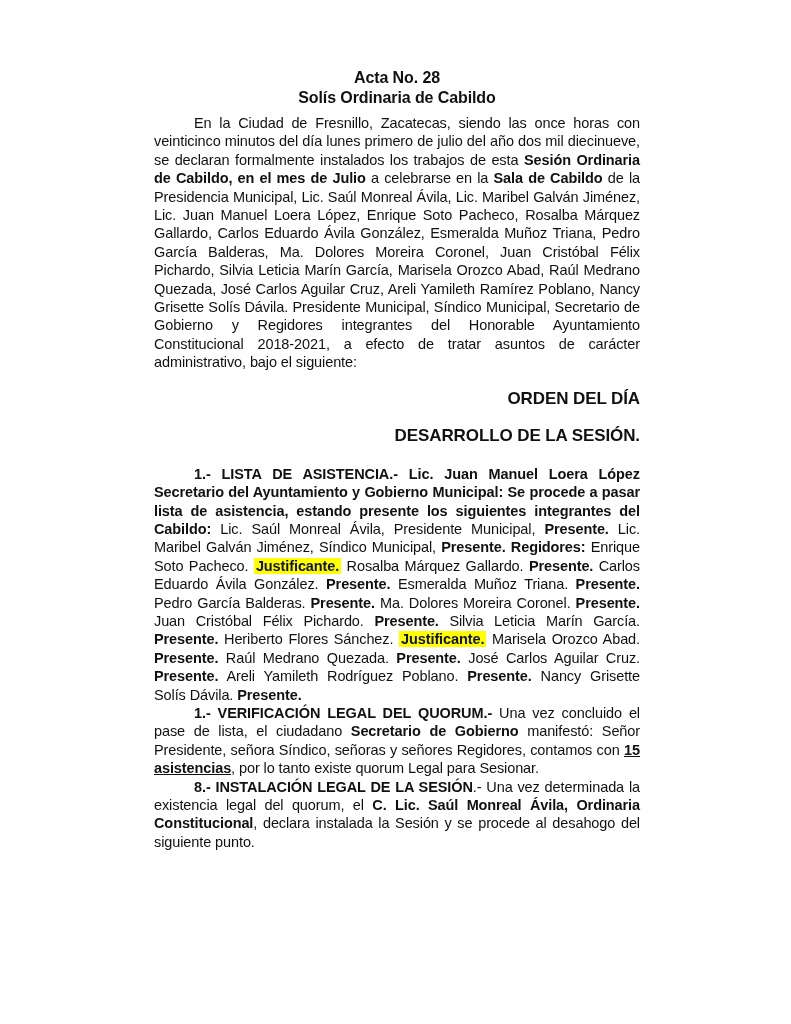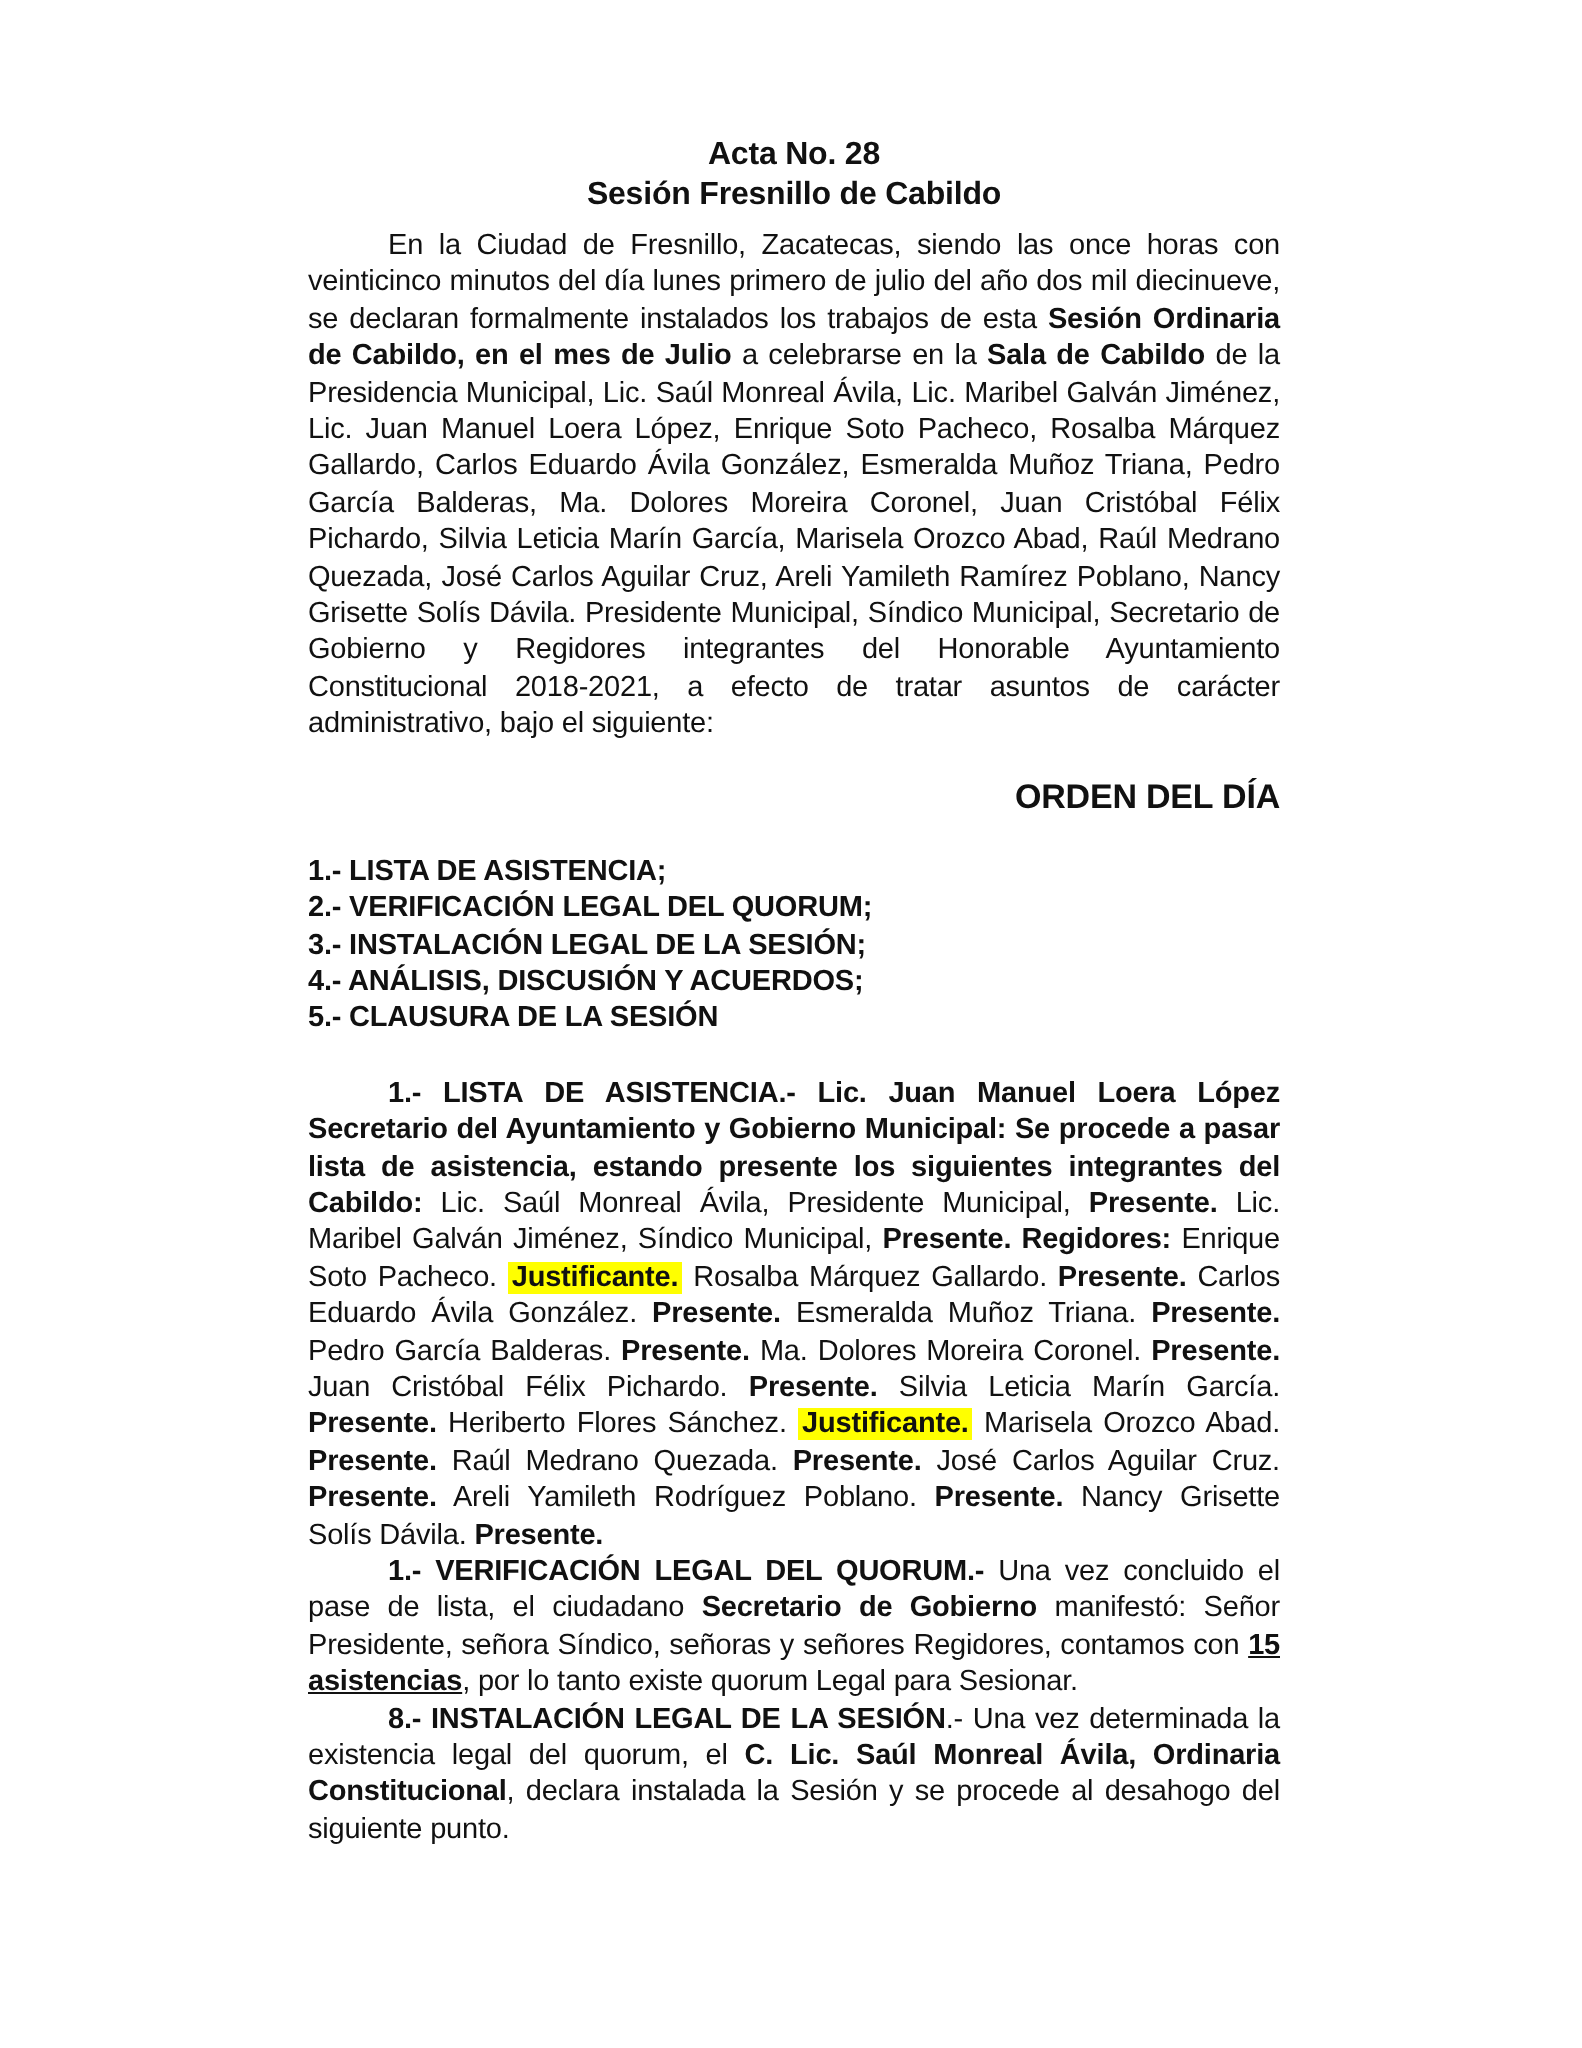--- a/index.html
+++ b/index.html
@@ -58,35 +58,29 @@
     padding: 0 2px;
   }
 </style>
 </head>
 <body>
 
 <div class="page" style="--hl: #ffff00; --page-bg: #ffffff; --ink: #111111;">
 
   <div class="title-block">
     <div>Acta No. 28</div>
-    <div>Sesión Fresnillo de Cabildo</div>
+    <div>Solís Ordinaria de Cabildo</div>
   </div>
 
   <p class="intro"><span>En la Ciudad de Fresnillo, Zacatecas, siendo las once horas con veinticinco minutos del día lunes primero de julio del año dos mil diecinueve, se declaran formalmente instalados los trabajos de esta </span><span class="b">Sesión Ordinaria de Cabildo, en el mes de Julio</span><span> a celebrarse en la </span><span class="b">Sala de Cabildo</span><span> de la Presidencia Municipal, Lic. Saúl Monreal Ávila, Lic. Maribel Galván Jiménez, Lic. Juan Manuel Loera López, Enrique Soto Pacheco, Rosalba Márquez Gallardo, Carlos Eduardo Ávila González, Esmeralda Muñoz Triana, Pedro García Balderas, Ma. Dolores Moreira Coronel, Juan Cristóbal Félix Pichardo, Silvia Leticia Marín García, Marisela Orozco Abad, Raúl Medrano Quezada, José Carlos Aguilar Cruz, Areli Yamileth Ramírez Poblano, Nancy Grisette Solís Dávila. Presidente Municipal, Síndico Municipal, Secretario de Gobierno y Regidores integrantes del Honorable Ayuntamiento Constitucional 2018-2021, a efecto de tratar asuntos de carácter administrativo,  bajo el siguiente:</span></p>
 
   <div class="section-heading orden-heading">ORDEN DEL DÍA</div>
 
-  <div class="orden-list">
-    <div>1.- LISTA DE ASISTENCIA;</div>
-    <div>2.- VERIFICACIÓN LEGAL DEL QUORUM;</div>
-    <div>3.- INSTALACIÓN LEGAL DE LA SESIÓN;</div>
-    <div>4.- ANÁLISIS, DISCUSIÓN Y ACUERDOS;</div>
-    <div>5.- CLAUSURA DE LA SESIÓN</div>
-  </div>
 
+  <div class="section-heading desarrollo-heading">DESARROLLO DE LA SESIÓN.</div>
 
   <div class="body-paragraphs">
     <p class="para"><span class="b">1.- LISTA DE ASISTENCIA.- Lic. Juan Manuel Loera López Secretario del Ayuntamiento y Gobierno Municipal: Se procede a pasar lista de asistencia, estando presente los siguientes integrantes del Cabildo: </span><span>Lic. Saúl Monreal Ávila, Presidente Municipal, </span><span class="b">Presente.</span><span> Lic. Maribel Galván Jiménez, Síndico Municipal, </span><span class="b">Presente. Regidores:</span><span> Enrique Soto Pacheco. </span><span class="b hl">Justificante.</span><span> Rosalba Márquez Gallardo. </span><span class="b">Presente.</span><span> Carlos Eduardo Ávila González. </span><span class="b">Presente.</span><span> Esmeralda Muñoz Triana. </span><span class="b">Presente.</span><span> Pedro García Balderas. </span><span class="b">Presente.</span><span> Ma. Dolores Moreira Coronel. </span><span class="b">Presente.</span><span> Juan Cristóbal Félix Pichardo. </span><span class="b">Presente.</span><span> Silvia Leticia Marín García. </span><span class="b">Presente.</span><span> Heriberto Flores Sánchez. </span><span class="b hl">Justificante.</span><span> Marisela Orozco Abad. </span><span class="b">Presente.</span><span> Raúl Medrano Quezada. </span><span class="b">Presente.</span><span> José Carlos Aguilar Cruz. </span><span class="b">Presente.</span><span> Areli Yamileth Rodríguez Poblano. </span><span class="b">Presente.</span><span> Nancy Grisette Solís Dávila. </span><span class="b">Presente.</span></p>
     <p class="para"><span class="b">1.- VERIFICACIÓN LEGAL DEL QUORUM.-</span><span> Una vez concluido el pase de lista, el ciudadano </span><span class="b">Secretario de Gobierno</span><span> manifestó: Señor Presidente, señora Síndico, señoras y señores Regidores, contamos con </span><span class="b u">15 asistencias</span><span>, por lo tanto existe quorum Legal para Sesionar.</span></p>
     <p class="para"><span class="b">8.- INSTALACIÓN LEGAL DE LA SESIÓN</span><span>.- Una vez determinada la existencia legal del quorum, el </span><span class="b">C. Lic. Saúl Monreal Ávila, Ordinaria Constitucional</span><span>, declara instalada la Sesión y se procede al desahogo del siguiente punto.</span></p>
   </div>
 
 </div>
 
 </body></html>

